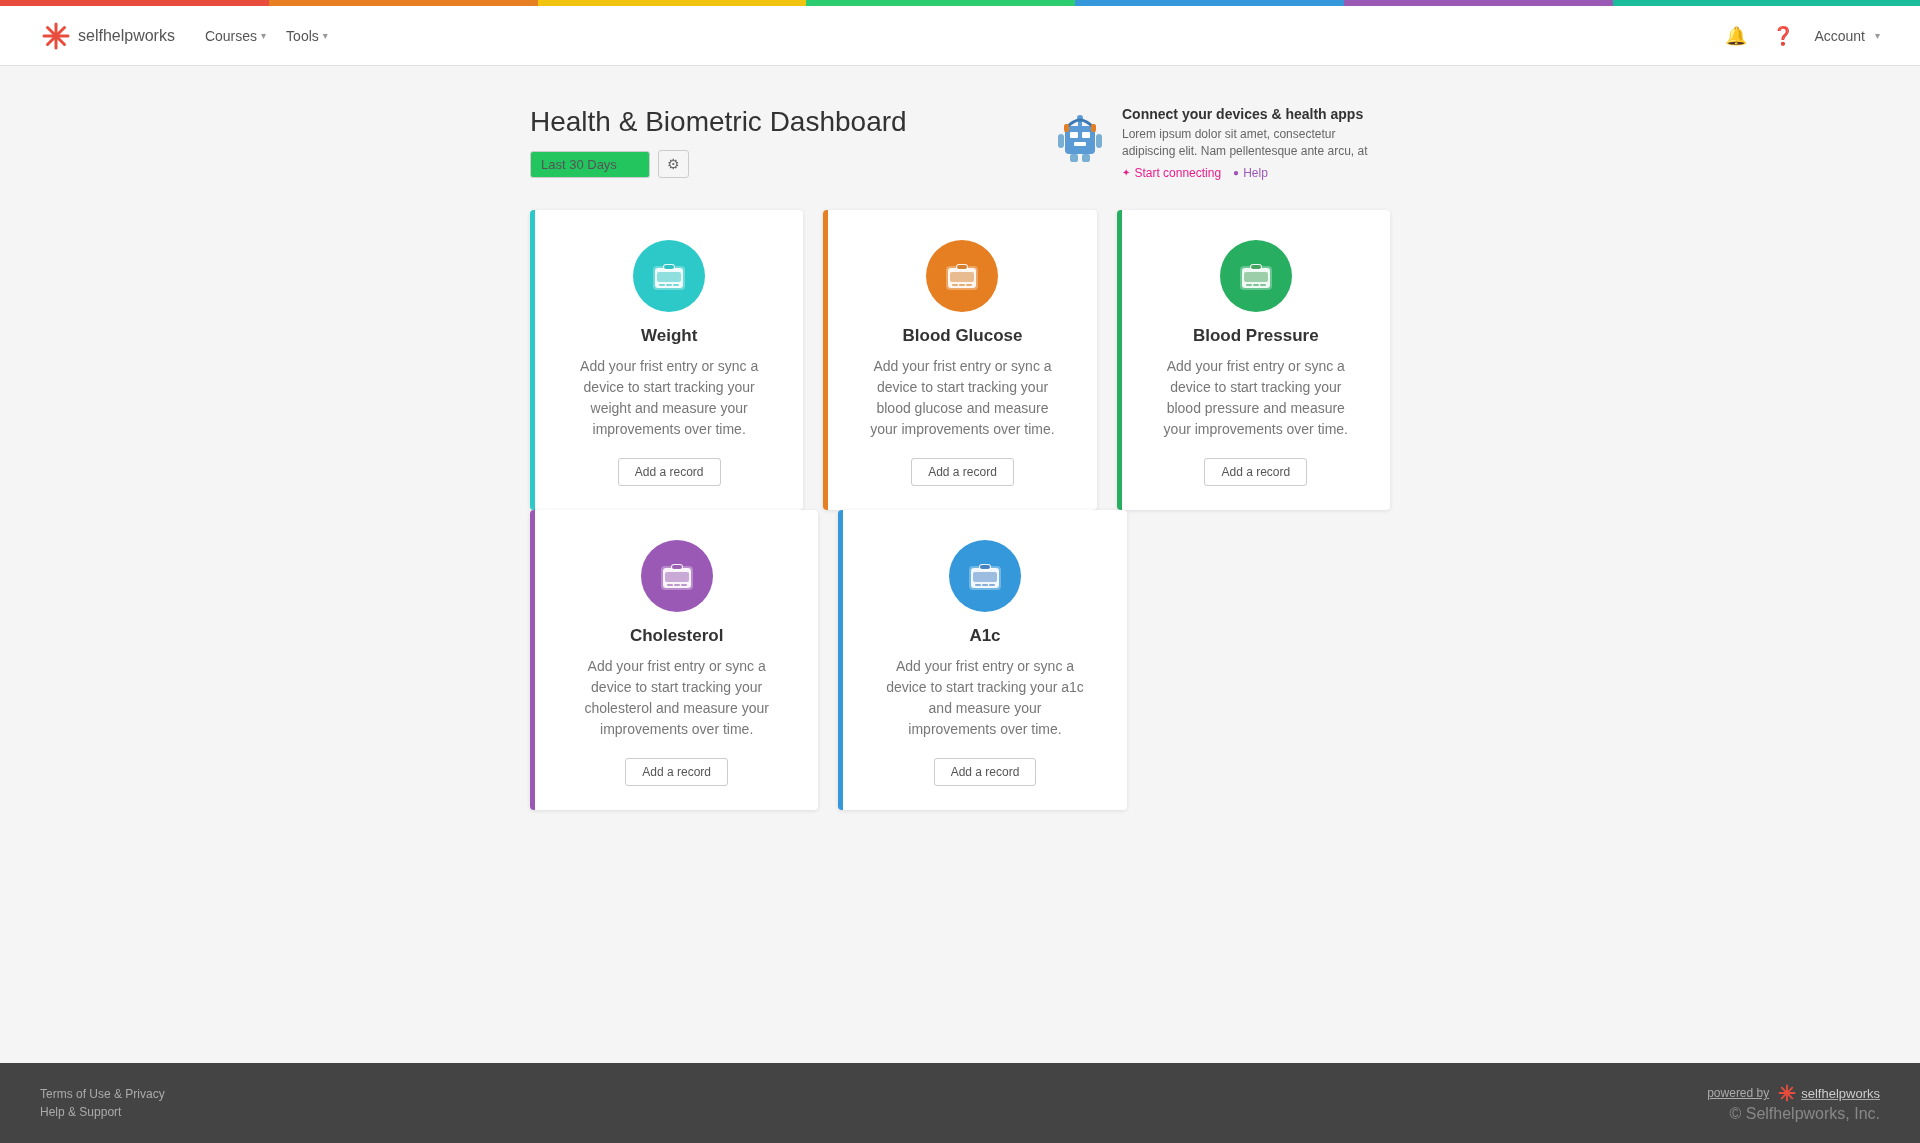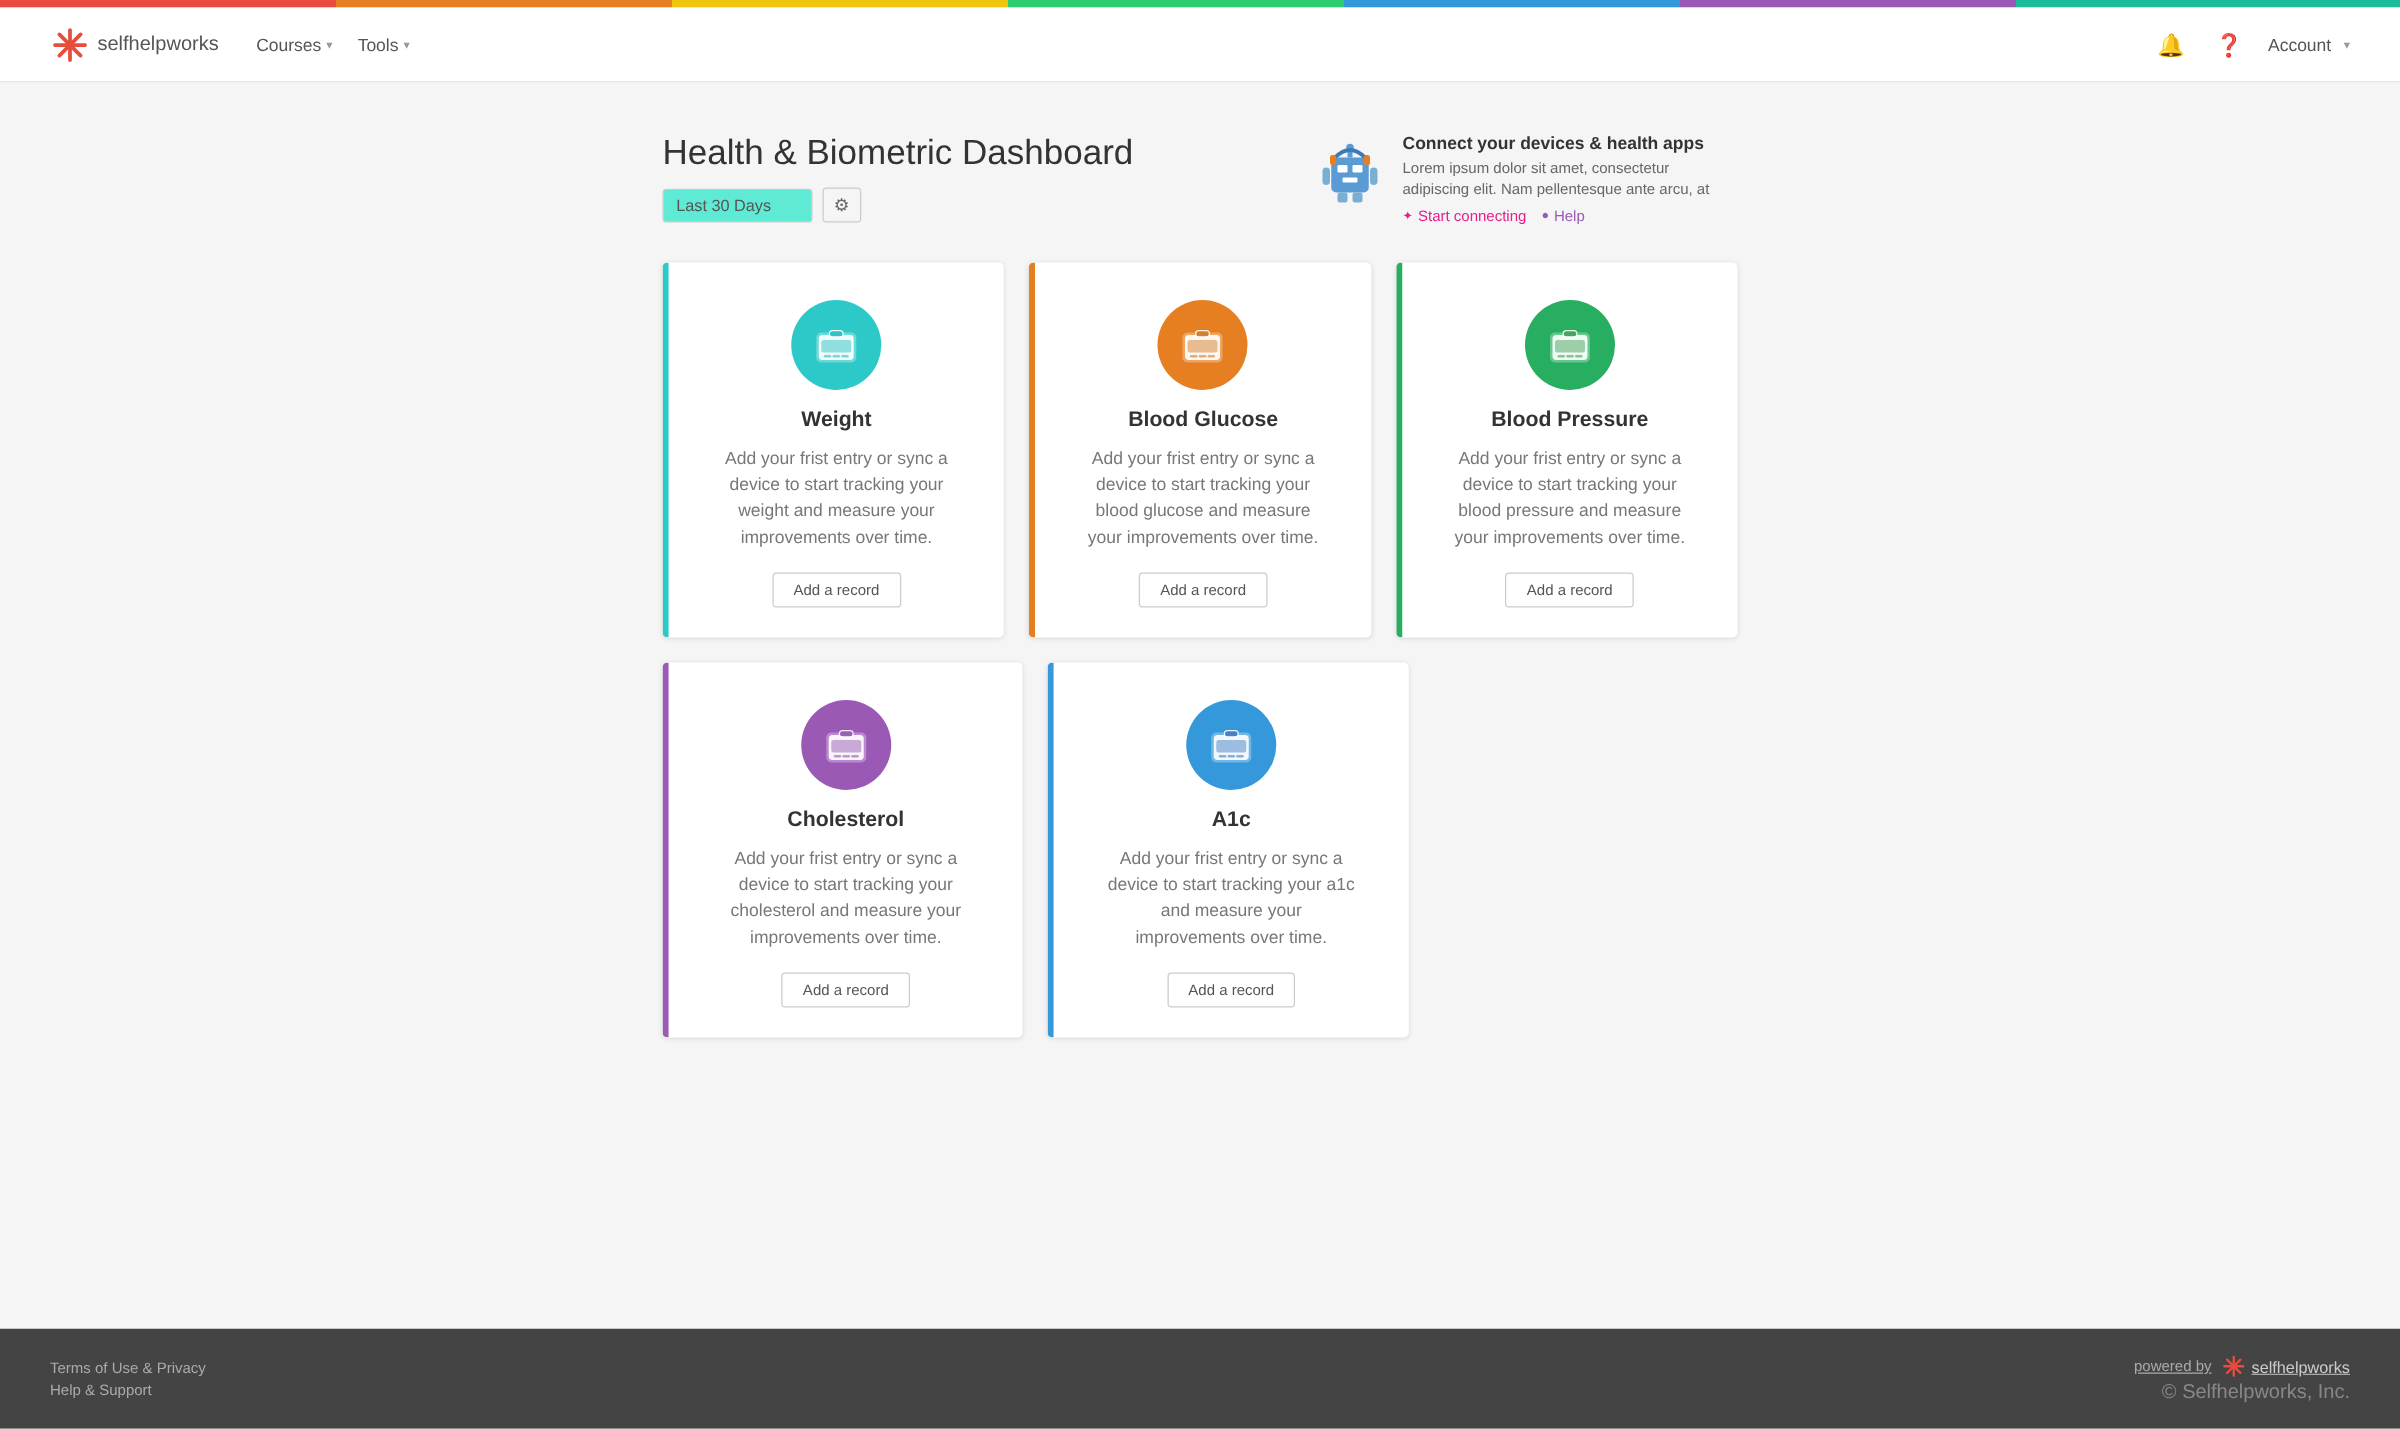--- a/index.html
+++ b/index.html
@@ -109,21 +109,21 @@
       display: flex;
       align-items: center;
       gap: 8px;
     }
     .date-select {
       border: 1px solid #ccc;
       border-radius: 3px;
       padding: 5px 10px;
       font-size: 13px;
       color: #555;
-      background: #5eead4;
+      background: #22c55e;
       cursor: pointer;
       appearance: none;
       min-width: 120px;
     }
     .settings-btn {
       background: none;
       border: 1px solid #ccc;
       border-radius: 3px;
       padding: 5px 8px;
       cursor: pointer;
@@ -166,21 +166,20 @@
       gap: 4px;
       cursor: pointer;
     }
     .connect-link.pink { color: #e91e8c; }
     .connect-link.purple { color: #9b59b6; }
 
     
     .cards-grid {
       display: flex;
       flex-direction: column;
-      gap: 20px;
     }
     .cards-row {
       display: flex;
       gap: 20px;
     }
     .metric-card {
       background: #fff;
       border-radius: 4px;
       box-shadow: 0 1px 4px rgba(0,0,0,0.1);
       padding: 30px 20px 24px;

